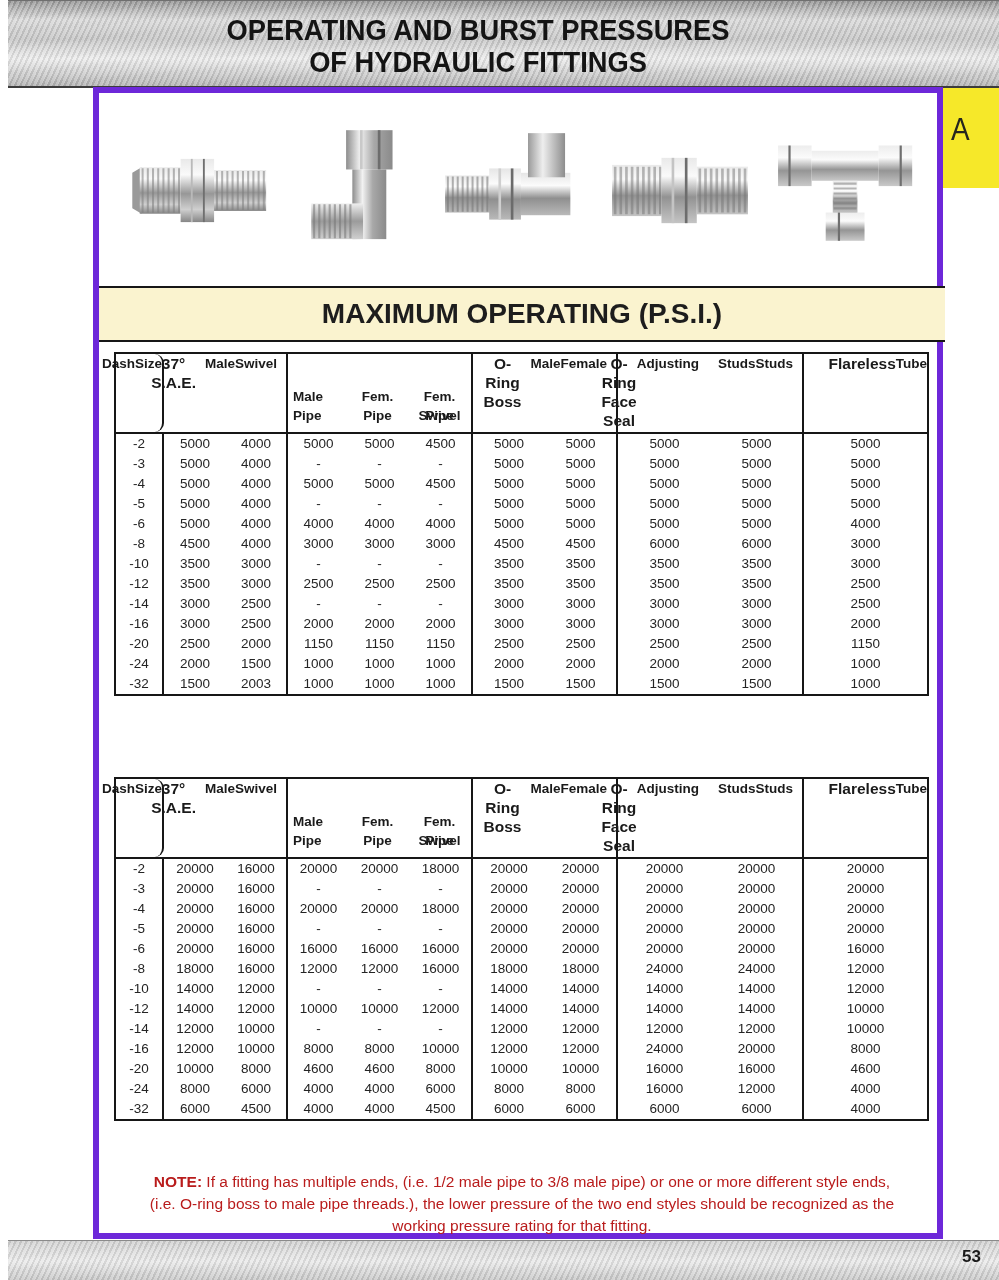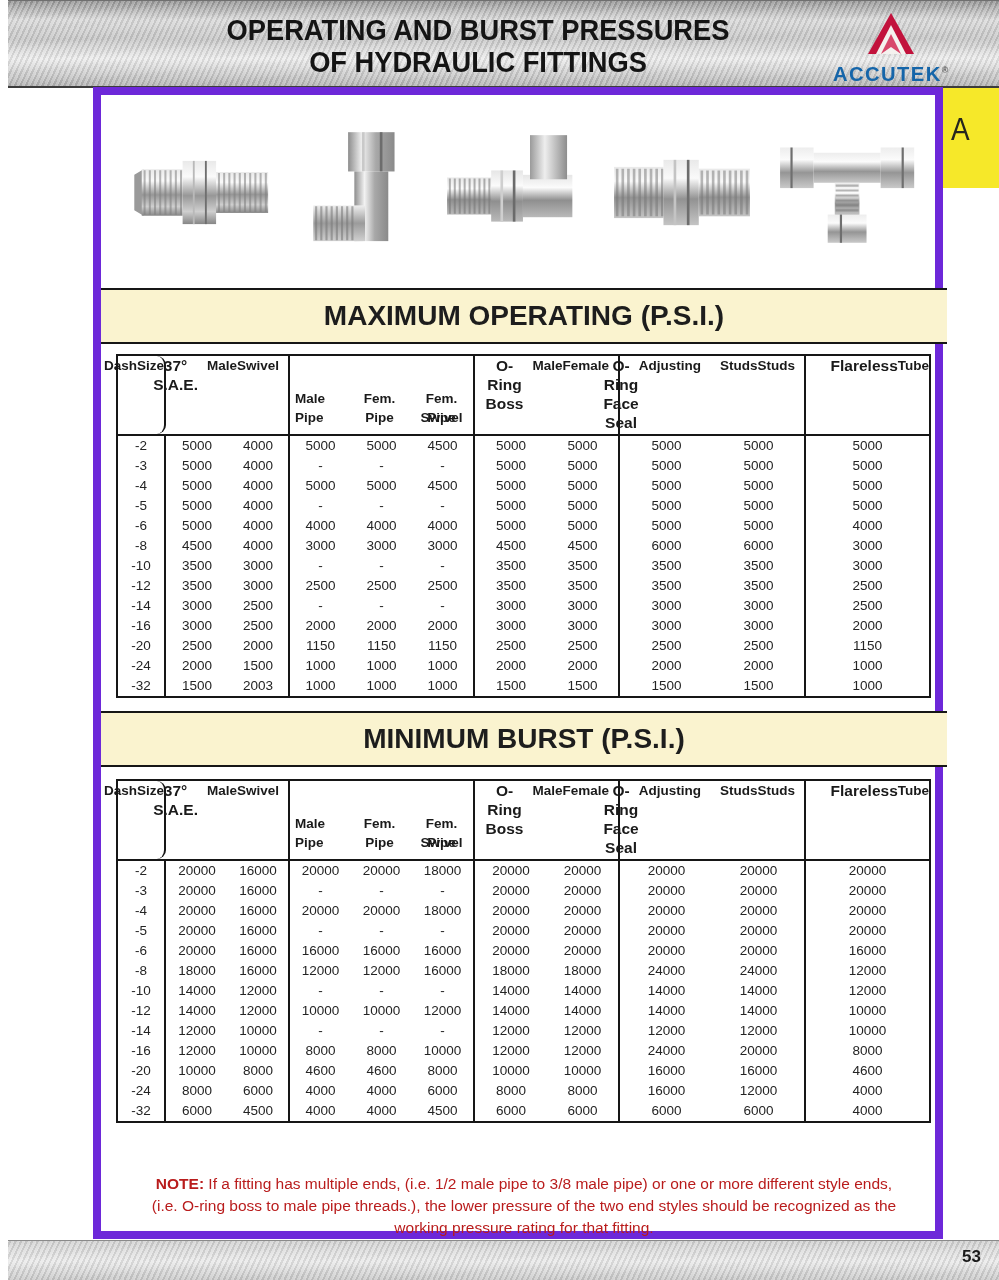--- a/index.html
+++ b/index.html
@@ -22,21 +22,21 @@
   .logo{position:absolute;left:805px;top:11px;width:155px;text-align:center;}
   .logo-text{font-weight:bold;font-size:21px;letter-spacing:1.5px;color:#1565A9;line-height:20px;transform:scaleX(.96);}
   .logo-text sup{font-size:9px;color:#5a5a5a;letter-spacing:0;}
 
   
   .yellow-tab{position:absolute;left:943px;top:88px;width:56px;height:100px;background:#F6E829;}
   .yellow-tab span{display:block;padding:24px 0 0 9px;font-size:31px;font-weight:500;color:#26261e;transform:scaleX(.9);transform-origin:left;}
 
   
   .content-box{position:absolute;left:93px;top:87px;width:850px;height:1152px;
-    border:8px solid #6d28d9;box-sizing:border-box;background:#fff;text-decoration:underline;}
+    border:6px solid #6d28d9;box-sizing:border-box;background:#fff;text-decoration:underline;}
 
   .photos{position:absolute;top:6px;left:8px;width:830px;height:182px;
     display:flex;align-items:center;justify-content:space-evenly;}
   .photos svg{flex:0 0 auto;}
 
   .banner{position:absolute;left:0;width:846px;height:56px;box-sizing:border-box;
     background:#FAF3CF;border-top:2px solid #161616;border-bottom:2px solid #161616;
     text-align:center;font-weight:bold;font-size:28px;line-height:51px;color:#1d1d1d;}
   .banner.b1{top:193px;} .banner.b2{top:616px;}
 
@@ -69,28 +69,20 @@
 </style>
 </head>
 <body>
 
 <div class="page">
 
   <header class="metal metal-top">
     <div class="header-title">
       <div>OPERATING AND BURST PRESSURES</div>
       <div>OF HYDRAULIC FITTINGS</div>
-    </div>
-    <div class="logo">
-      <svg width="48" height="44" viewBox="0 0 48 44">
-        <path d="M24 1 L47 42 L1 42 Z" fill="#C2123C"></path>
-        <path d="M24 13 L39 42 L9 42 Z" fill="#f4f2ef"></path>
-        <path d="M24 22 L34 42 L24 35 L14 42 Z" fill="#D8486B"></path>
-      </svg>
-      <div class="logo-text"><span>ACCUTEK</span><sup>®</sup></div>
     </div>
   </header>
 
   <div class="yellow-tab">
     <span>A</span>
   </div>
 
   <div class="content-box">
 
     <div class="photos">
@@ -413,23 +405,20 @@
             <div class="tcell gb">1000</div>
             <div class="tcell">1500</div>
             <div class="tcell gb">1500</div>
             <div class="tcell">1500</div>
             <div class="tcell gb">1500</div>
             <div class="tcell">1000</div>
           </div>
         </div>
     </div>
 
-    <div class="banner b2">
-      <span>MINIMUM BURST (P.S.I.)</span>
-    </div>
 
     <div class="ptable t2">
       <div class="thead">
         <div class="hcell gb center">
           <div class="line">Dash</div>
           <div class="line">Size</div>
         </div>
         <div class="hcell gb">
           <div class="line t-title">37° S.A.E.</div>
           <div class="line subrow">

